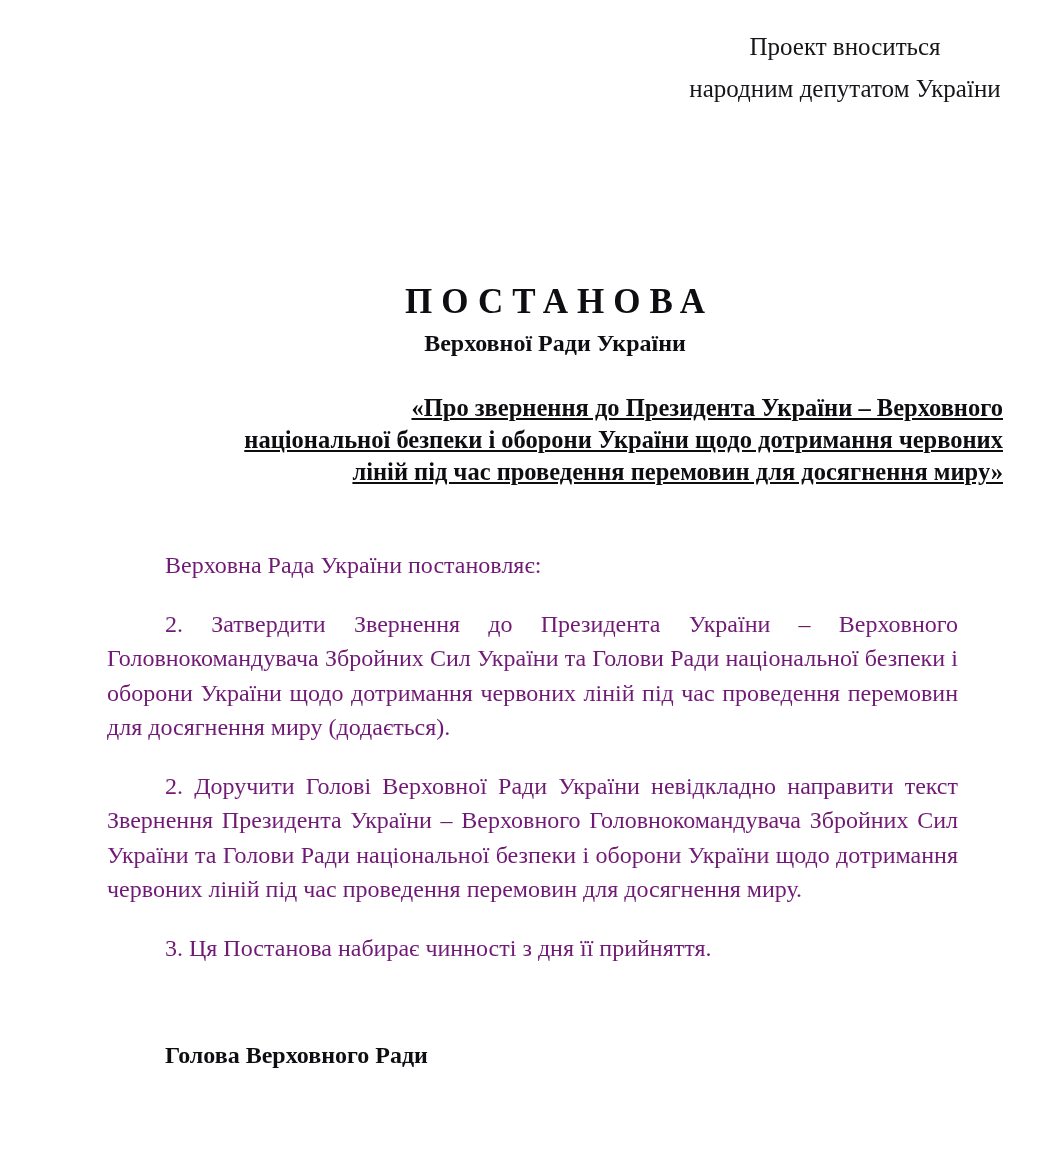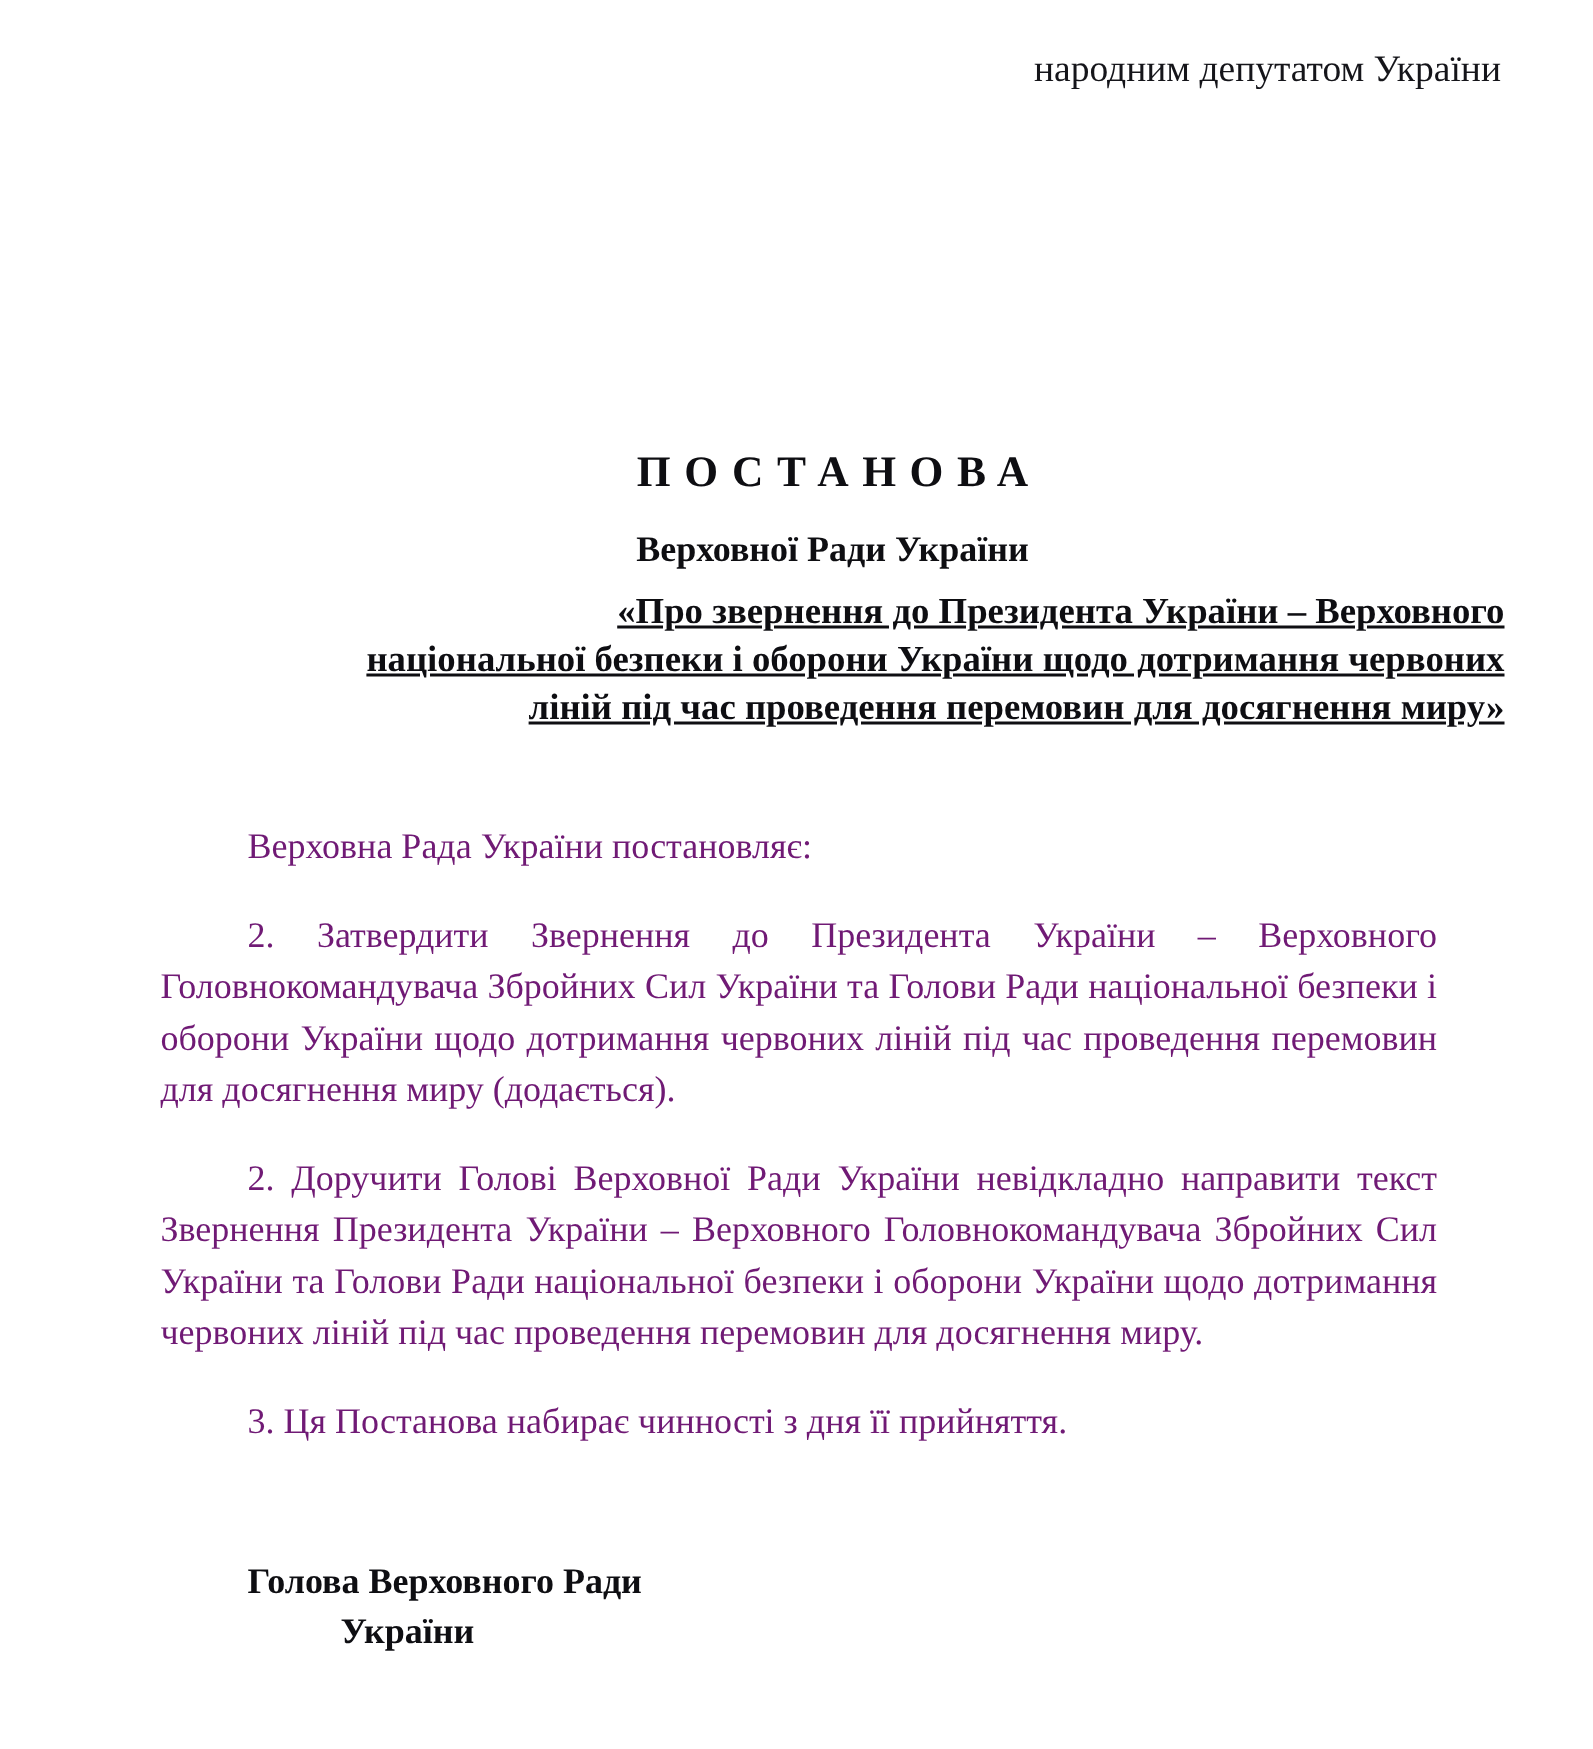--- a/index.html
+++ b/index.html
@@ -39,25 +39,25 @@
 
   
   .title-block {
     position: absolute;
     top: 281px;
     left: 107px;
     width: 896px;
     text-align: center;
   }
   .title-main {
-    font-size: 29px;
+    font-size: 35px;
     font-weight: bold;
     letter-spacing: 9px;
     line-height: 34px;
-    margin: 17px;
+    margin: 4px;
     text-indent: 9px;
     color: #0e0e12;
   }
   .title-sub {
     font-size: 24px;
     font-weight: bold;
     line-height: 36px;
     margin: 6px 0 0 0;
     color: #0e0e12;
   }
@@ -109,20 +109,21 @@
   }
   .signature .sig-line-1 { display: block; }
   .signature .sig-line-2 { display: block; padding-left: 62px; }
 </style>
 </head>
 <body>
 
 <div class="page">
 
   <div class="doc-header">
+    <span class="hline">Проект вноситься</span>
     <span class="hline">народним депутатом України</span>
   </div>
 
   <div class="title-block">
     <h1 class="title-main">ПОСТАНОВА</h1>
     <h2 class="title-sub">Верховної Ради України</h2>
   </div>
 
   <div class="quoted-title">
     <span class="qline">«Про звернення до Президента України – Верховного</span>
@@ -132,16 +133,15 @@
 
   <div class="body-text">
     <p class="para nojust">Верховна Рада України постановляє:</p>
     <p class="para">2. Затвердити Звернення до Президента України – Верховного Головнокомандувача Збройних Сил України та Голови Ради національної безпеки і оборони України щодо дотримання червоних ліній під час проведення перемовин для досягнення миру (додається).</p>
     <p class="para">2. Доручити Голові Верховної Ради України невідкладно направити текст Звернення Президента України – Верховного Головнокомандувача Збройних Сил України та Голови Ради національної безпеки і оборони України щодо дотримання червоних ліній під час проведення перемовин для досягнення миру.</p>
     <p class="para nojust last">3. Ця Постанова набирає чинності з дня її прийняття.</p>
   </div>
 
   <div class="signature">
     <span class="sig-line-1">Голова Верховного Ради</span>
-    <span class="sig-line-2">України</span>
   </div>
 
 </div>
 
 </body></html>

